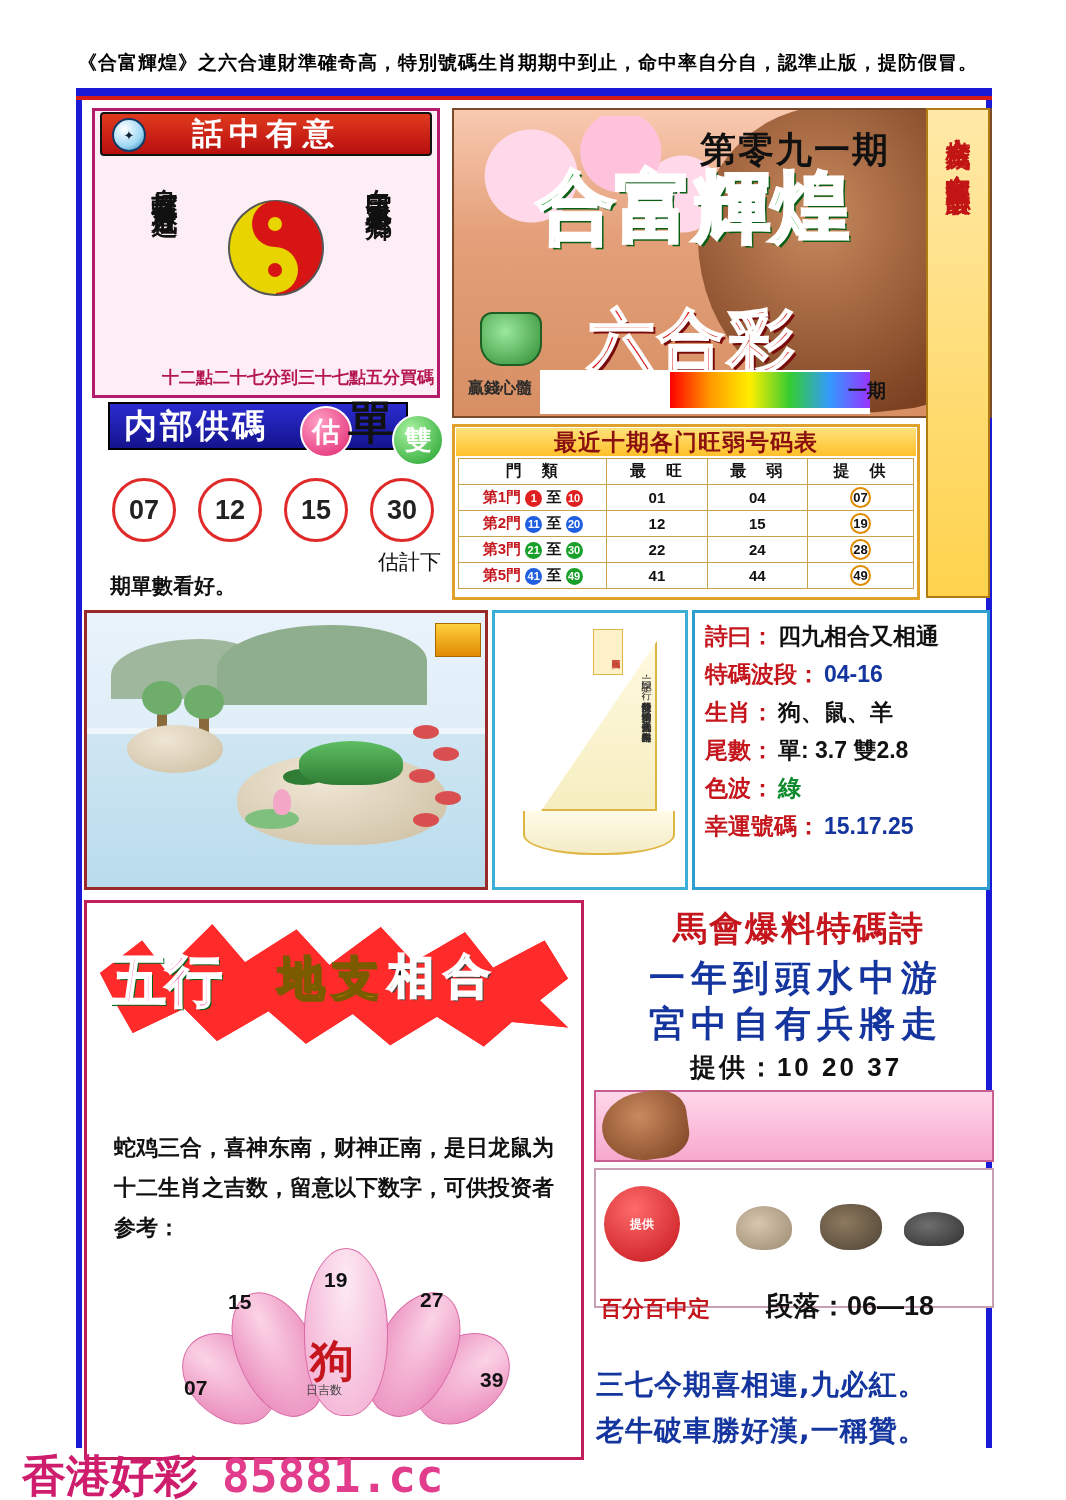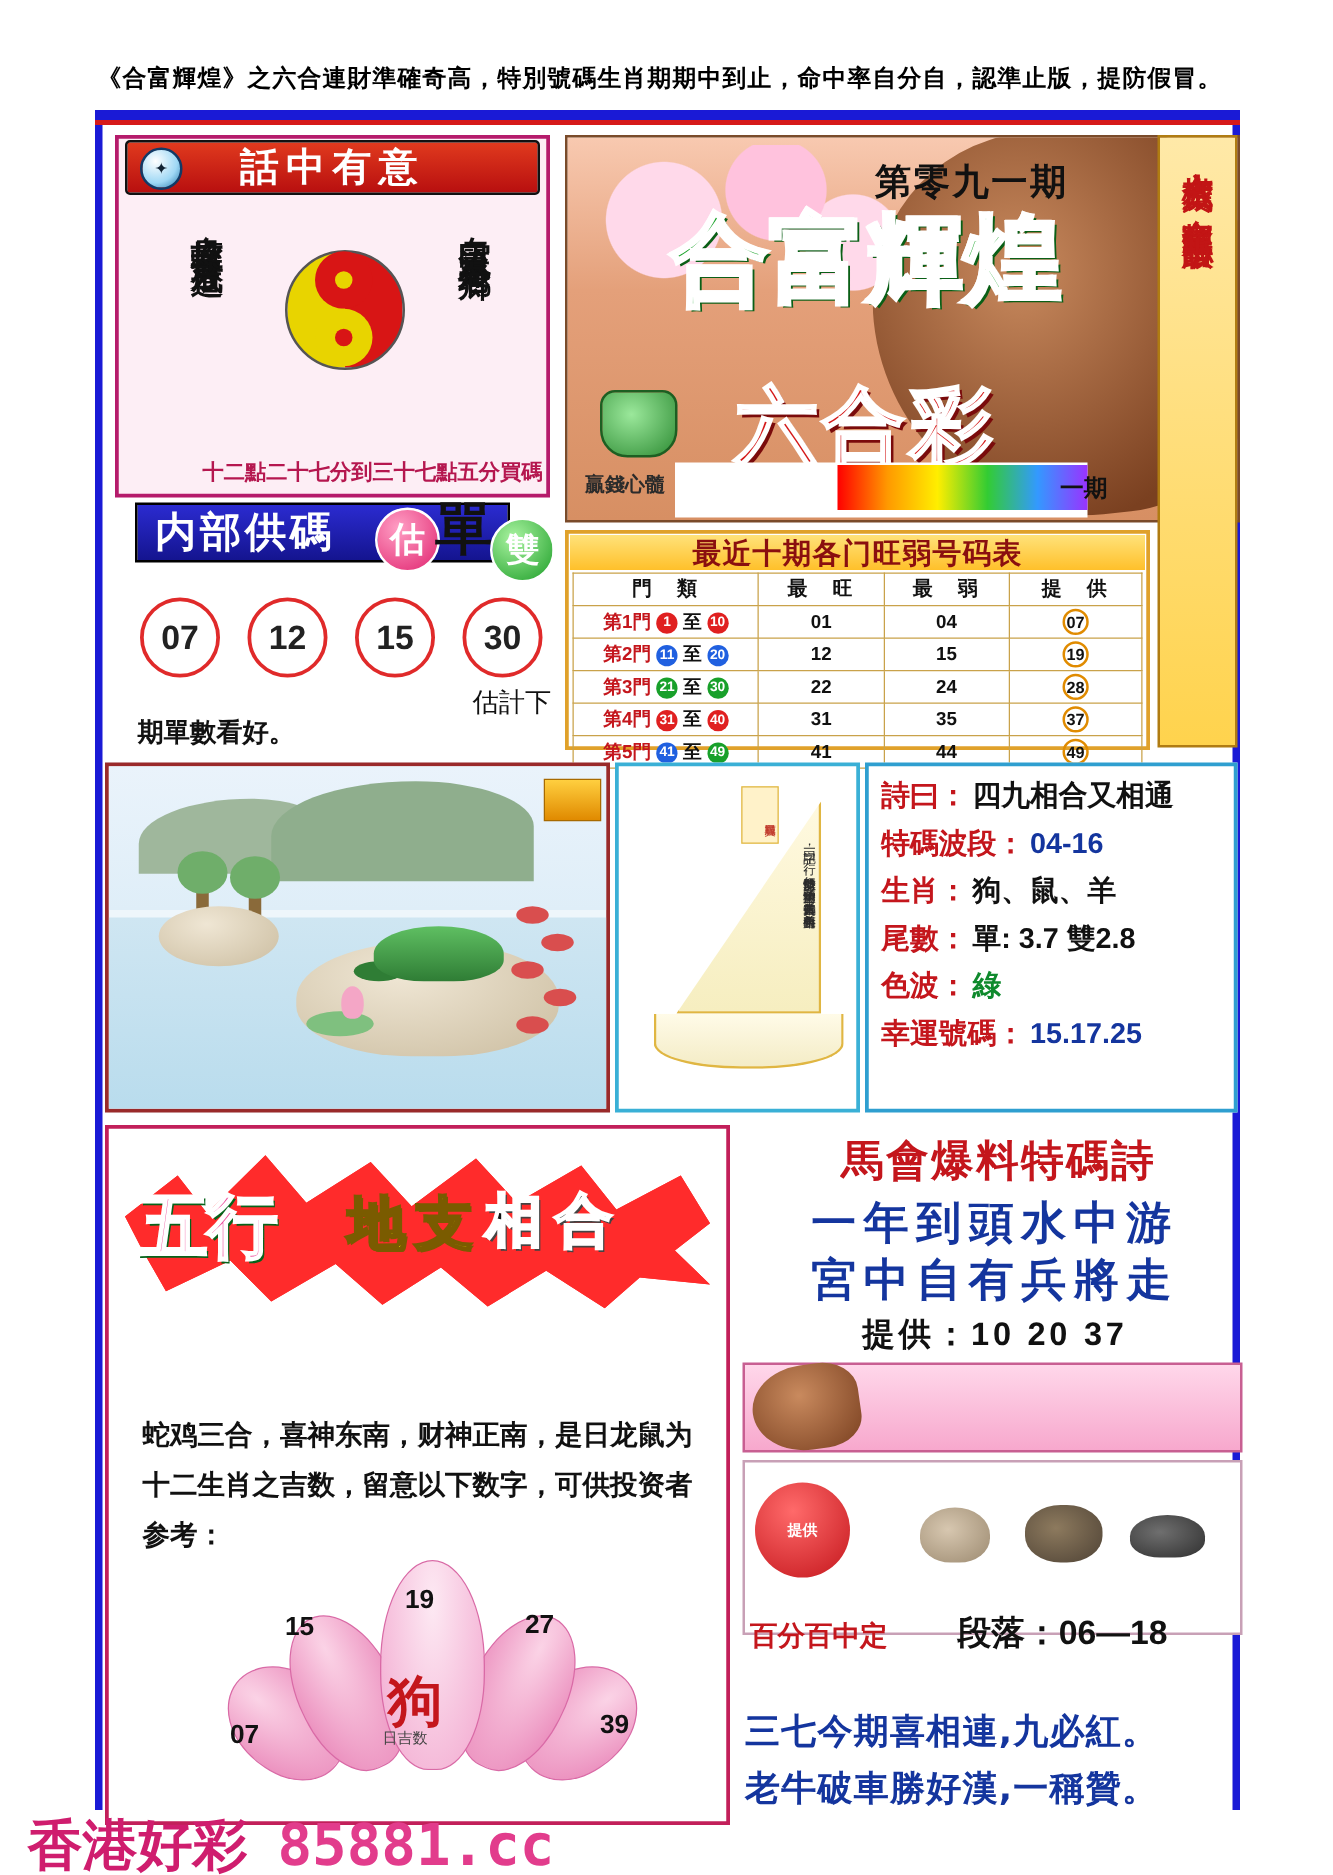--- a/index.html
+++ b/index.html
@@ -109,21 +109,21 @@
     border-radius:48% 38% 40% 60%;
     transform:rotate(-6deg);
   }
   .flowers{
     position:absolute;left:10px;top:6px;width:280px;height:150px;
     background:radial-gradient(circle at 24% 40%,#ffd9ea 0 46px,transparent 47px),
                radial-gradient(circle at 56% 24%,#ffc2dd 0 40px,transparent 41px),
                radial-gradient(circle at 78% 52%,#ffd9ea 0 38px,transparent 39px);
   }
   .qi-label{
-    position:absolute;left:700px;top:126px;font-size:29px;font-weight:bold;color:#111;
+    position:absolute;left:700px;top:126px;font-size:36px;font-weight:bold;color:#111;
     letter-spacing:2px;font-family:"DejaVu Sans",serif;
   }
   .bigtitle{
     position:absolute;left:478px;top:160px;width:430px;height:96px;
     display:flex;align-items:center;justify-content:center;gap:6px;
   }
   .bigtitle span{
     font-size:78px;font-weight:bold;color:#14a024;
     -webkit-text-stroke:3px #fff;
     text-shadow:3px 3px 0 #0a5f16, -1px -1px 0 #fff;
@@ -490,31 +490,20 @@
           <span class="minib b-green">21</span>
           <span>至</span>
           <span class="minib b-green">30</span>
         </td>
         <td>22</td>
         <td>24</td>
         <td><span class="ocirc">28</span></td>
       </tr>
       <tr>
         <td>
-          <span class="menlabel">第4門</span>
-          <span class="minib b-red">31</span>
-          <span>至</span>
-          <span class="minib b-red">40</span>
-        </td>
-        <td>31</td>
-        <td>35</td>
-        <td><span class="ocirc">37</span></td>
-      </tr>
-      <tr>
-        <td>
           <span class="menlabel">第5門</span>
           <span class="minib b-blue">41</span>
           <span>至</span>
           <span class="minib b-green">49</span>
         </td>
         <td>41</td>
         <td>44</td>
         <td><span class="ocirc">49</span></td>
       </tr>
     </tbody>

